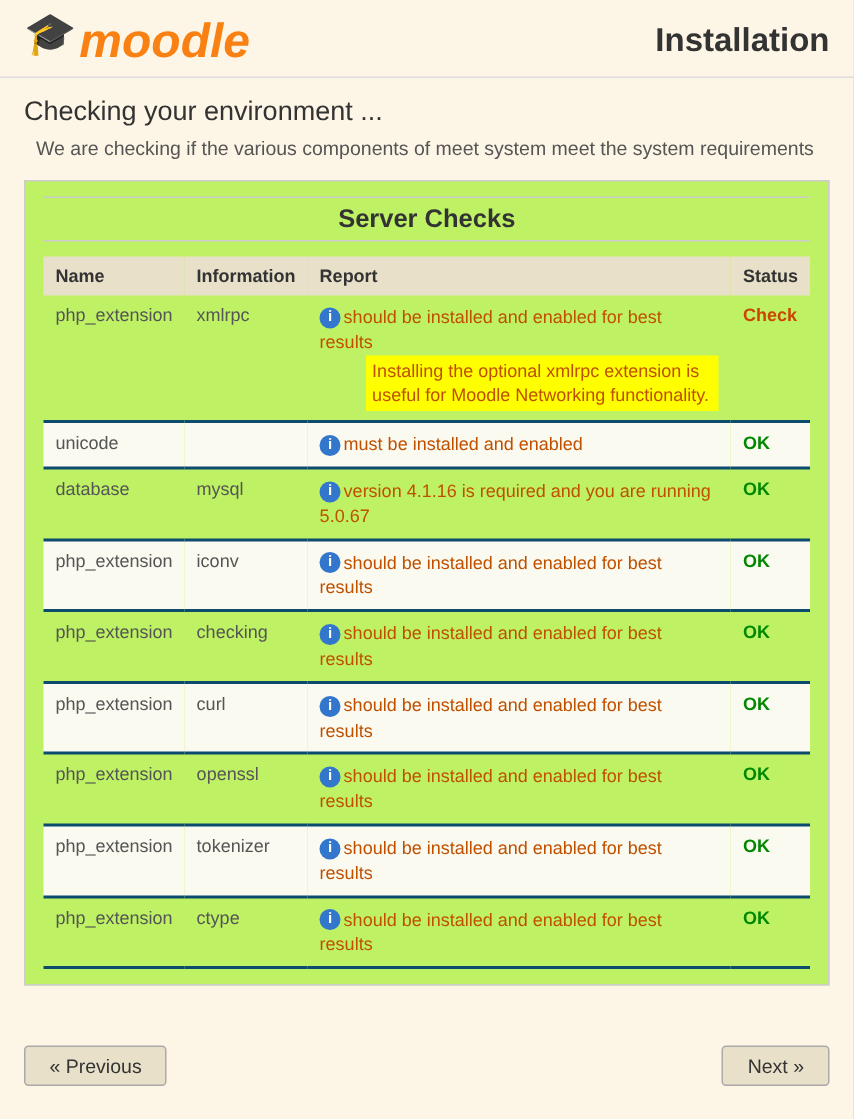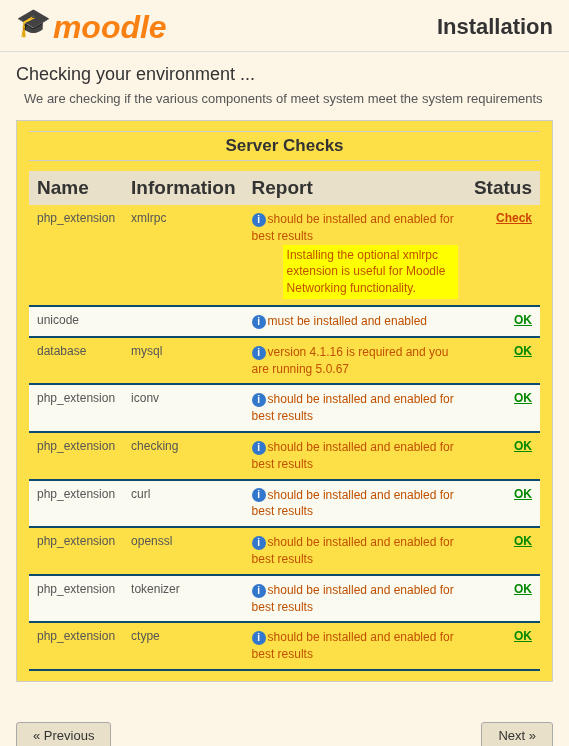--- a/index.html
+++ b/index.html
@@ -56,21 +56,21 @@
     .description-text {
       font-size: 13px;
       color: #555;
       margin-bottom: 14px;
       padding-left: 8px;
     }
 
     
     .table-container {
       border: 1px solid #ccc;
-      background-color: #fde047;
+      background-color: #bef264;
       padding: 10px 12px;
       margin-bottom: 16px;
     }
     .table-title {
       text-align: center;
       font-size: 17px;
       font-weight: bold;
       color: #333;
       margin-bottom: 10px;
       padding: 4px;
@@ -83,21 +83,21 @@
       width: 100%;
       border-collapse: collapse;
     }
     .checks-table thead tr {
       background-color: #e8e0c8;
     }
     .checks-table thead th {
       padding: 6px 8px;
       text-align: left;
       font-weight: bold;
-      font-size: 19px;
+      font-size: 12px;
       color: #333;
     }
     .checks-table thead th.status-col {
       text-align: center;
     }
     .checks-table tbody tr {
       border-bottom: 2px solid #0c4a6e;
     }
     .checks-table tbody tr:nth-child(even) {
       background-color: #fafaf0;
@@ -114,24 +114,23 @@
     .checks-table tbody td.info-col {
       color: #555;
       white-space: nowrap;
     }
     .checks-table tbody td.report-col {
       color: #c05000;
       font-size: 12px;
       line-height: 1.4;
     }
     .checks-table tbody td.status-col {
-      text-align: right;
+      text-align: left;
       font-weight: bold;
       white-space: nowrap;
-      text-decoration: underline;
     }
 
     .report-info-icon {
       display: inline-block;
       width: 14px;
       height: 14px;
       background-color: #3377cc;
       color: white;
       font-size: 10px;
       font-weight: bold;

